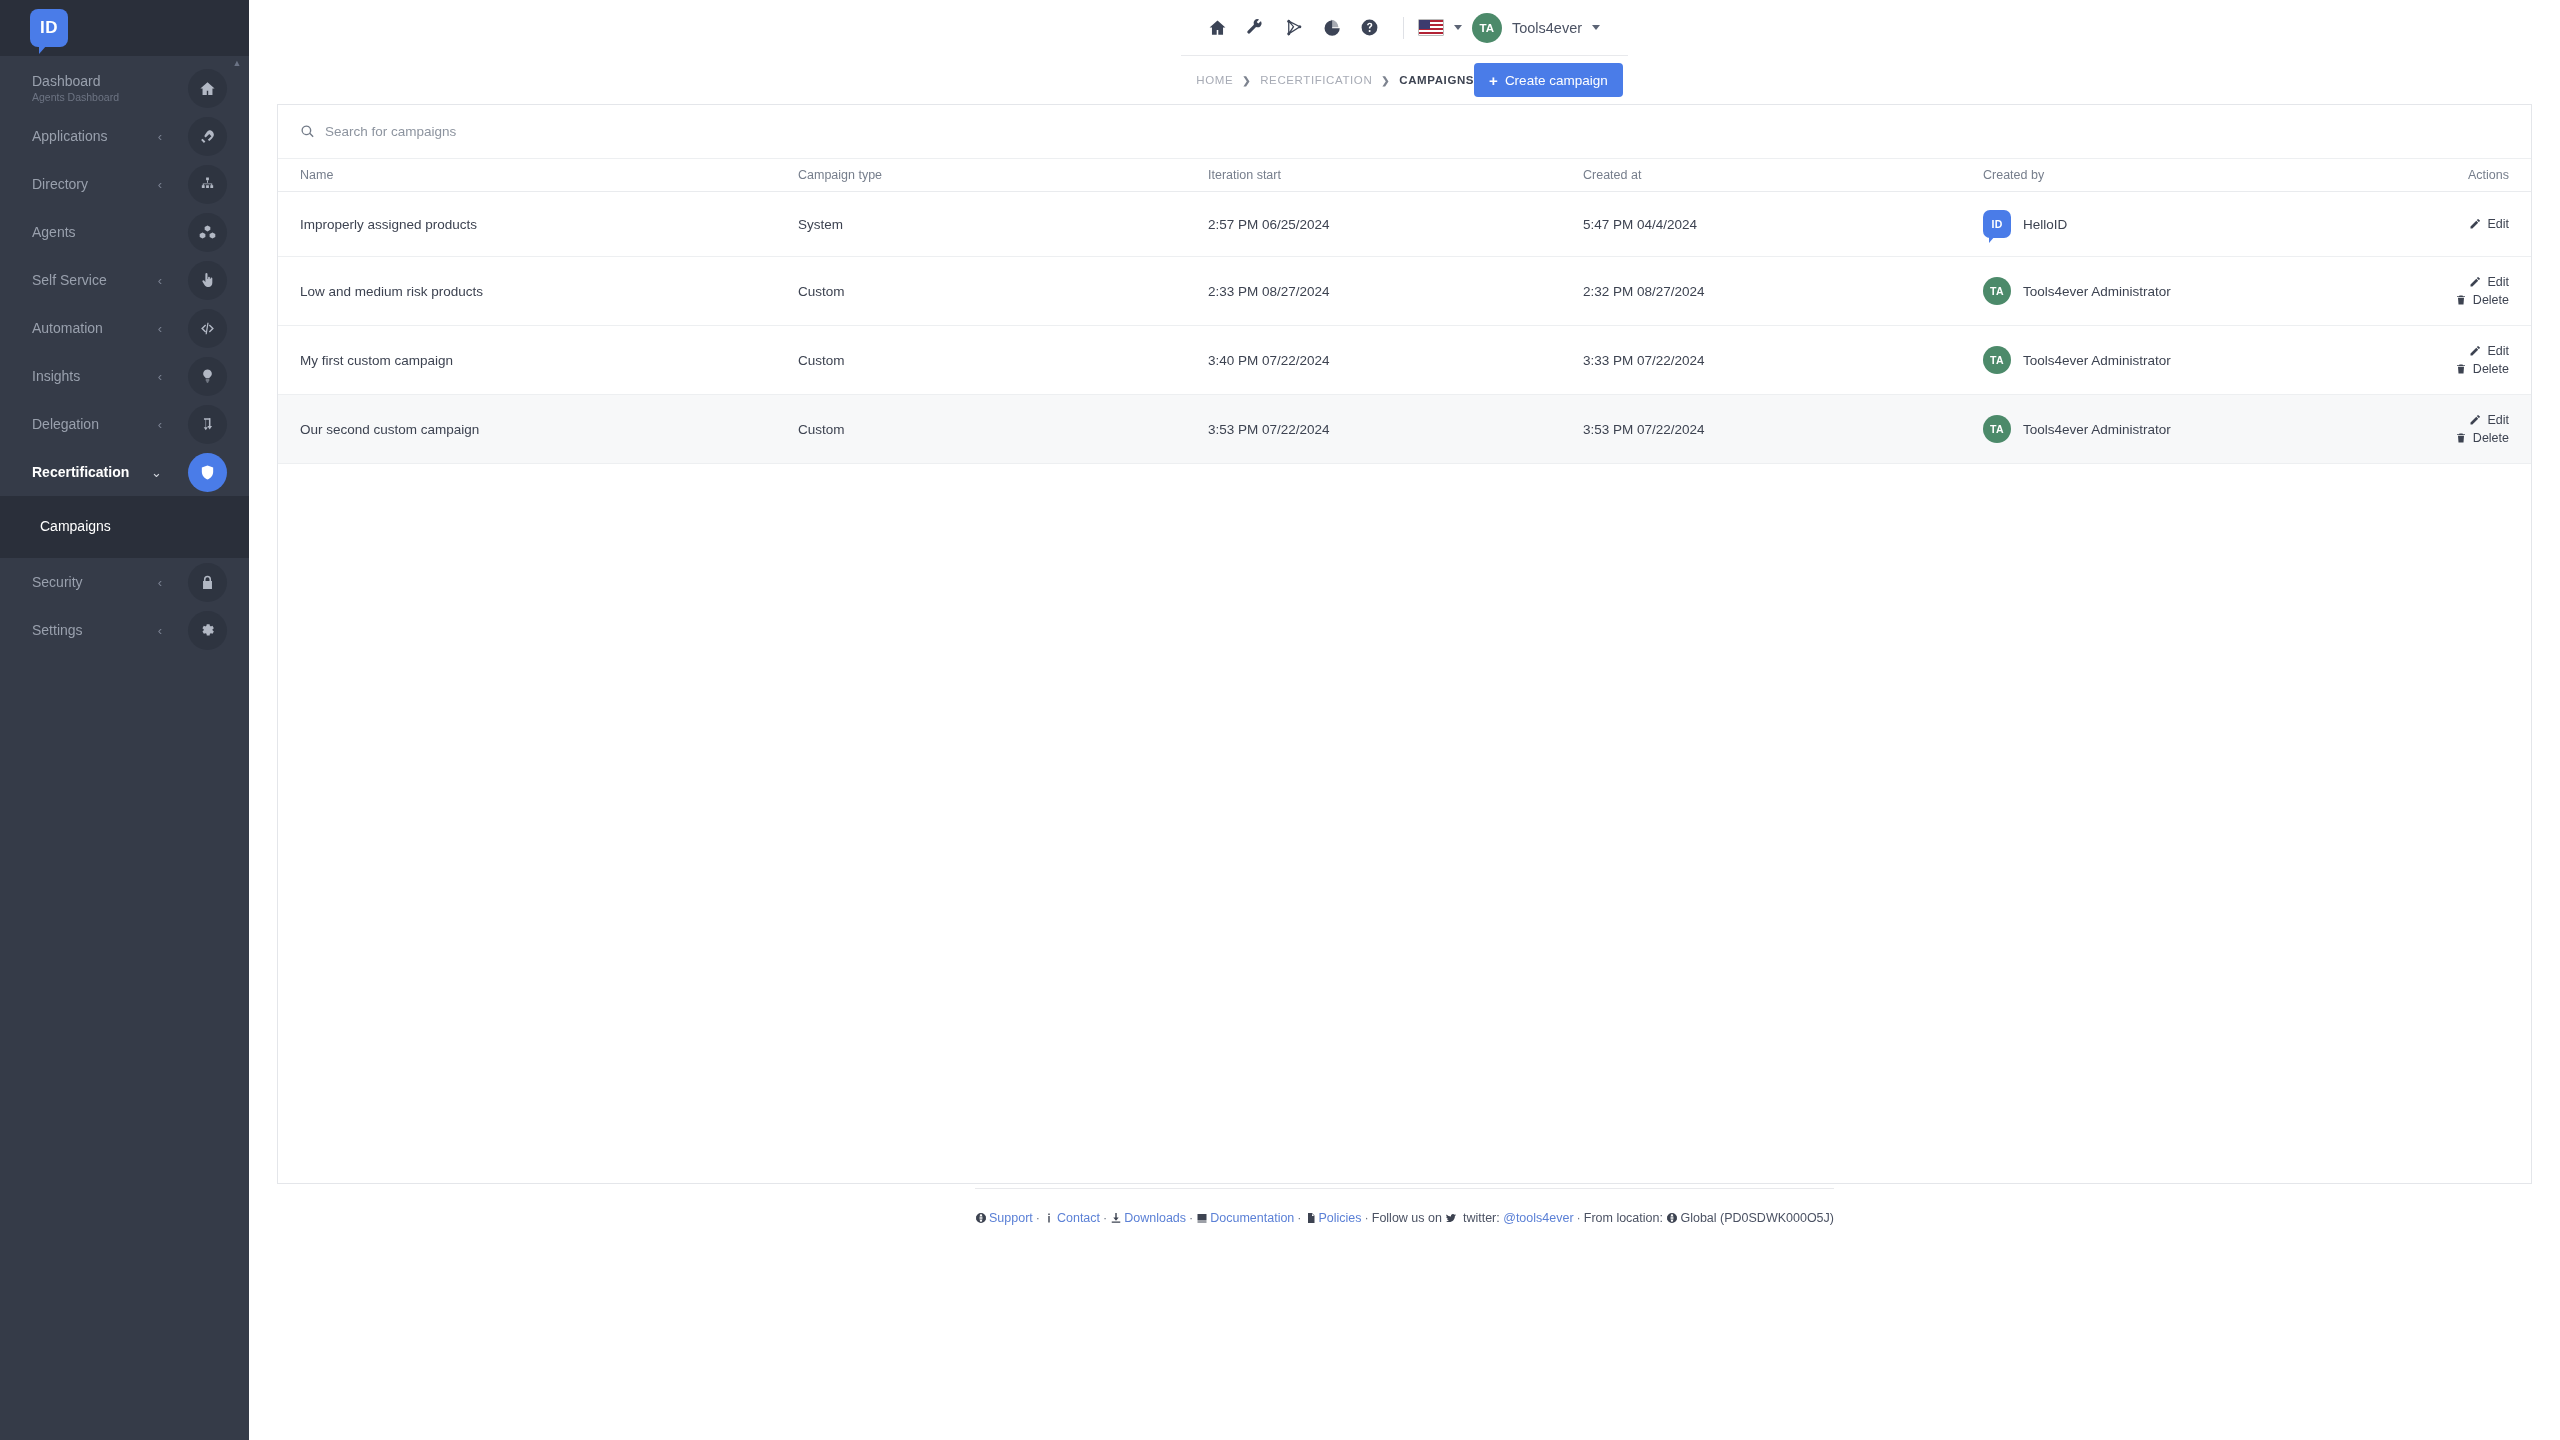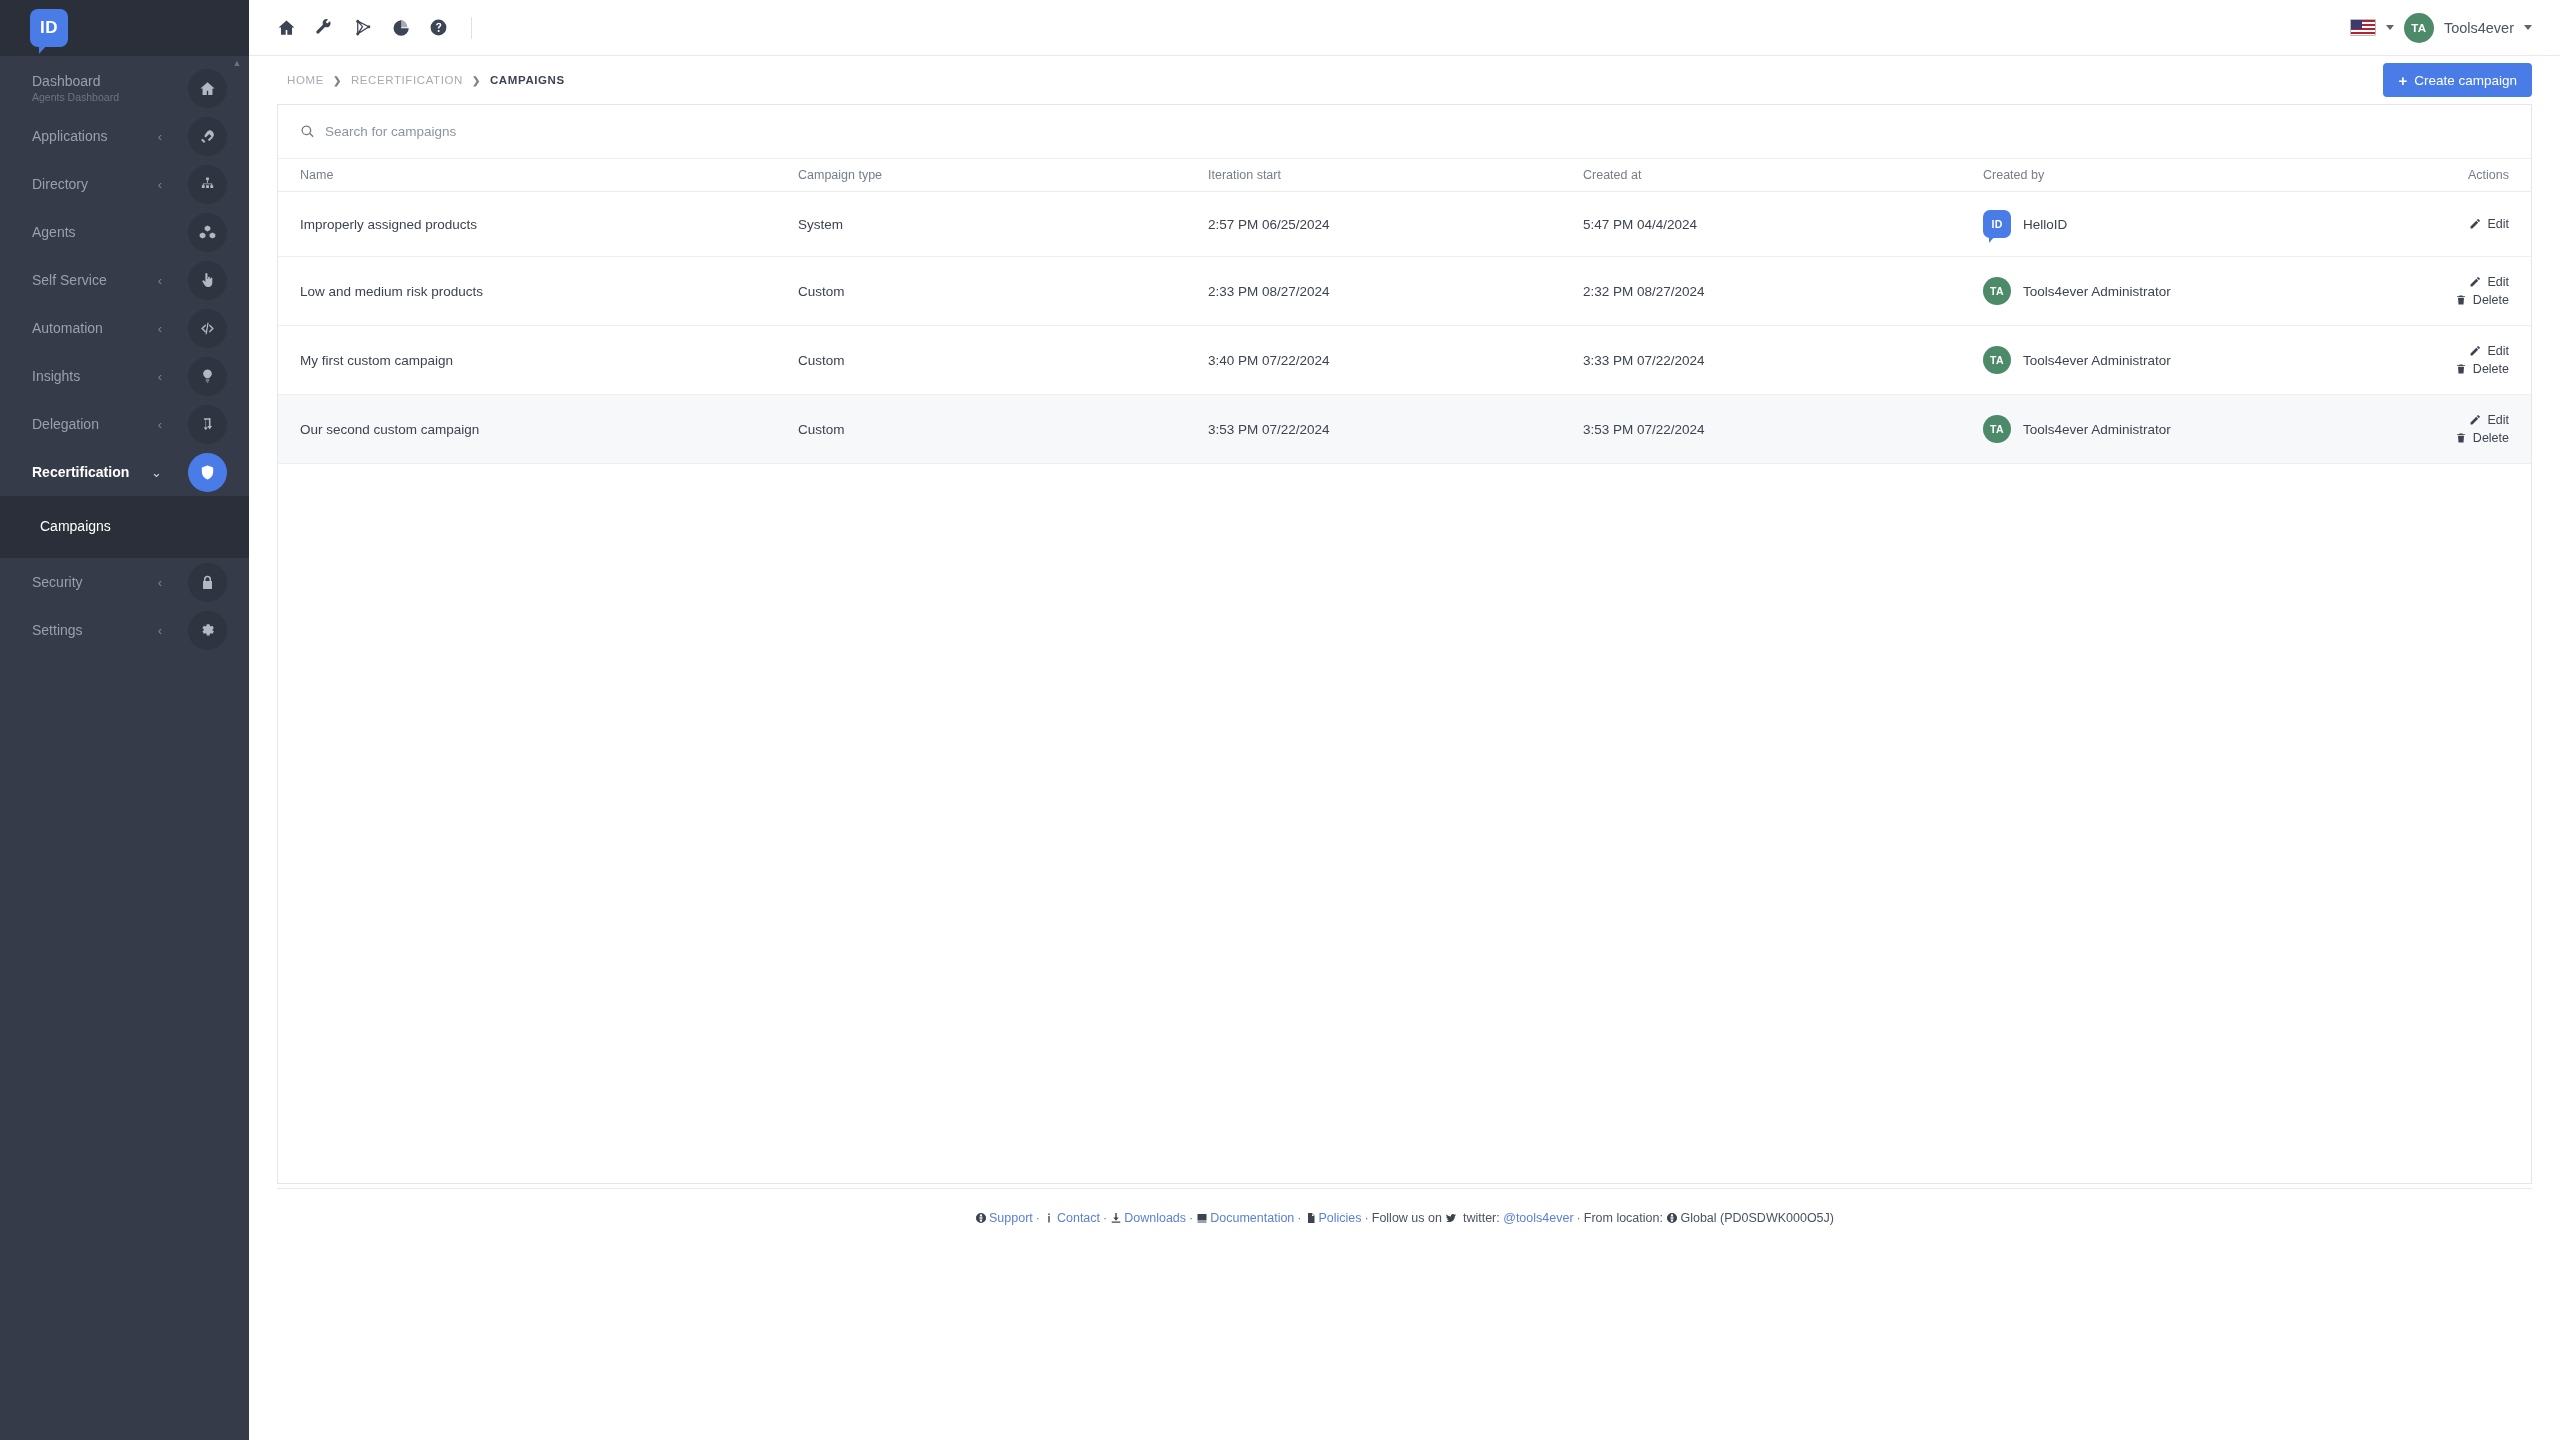--- a/index.html
+++ b/index.html
@@ -75,21 +75,21 @@
   .nav-item.active .nav-caret { color: #d3d7de; }
   .subnav { background: #2a2f3a; padding: 12px 0 14px 0; }
   .subnav-item {
     height: 36px; display: flex; align-items: center;
     padding-left: 40px;
     font-size: 14px; color: #ffffff;
     cursor: pointer;
   }
 
   
-  .main { flex: 1; display: flex; flex-direction: column; background: #fff; min-width: 0; }
+  .main { flex: 1; display: flex; flex-direction: column; background: #fff; min-width: 0; align-items: center; }
 
   .topbar {
     height: 56px; background: #ffffff;
     border-bottom: 1px solid #e8e9ec;
     display: flex; align-items: center; justify-content: space-between;
     padding: 0 28px 0 18px;
   }
   .topbar-left { display: flex; align-items: center; }
   .top-icon {
     width: 38px; height: 38px;

